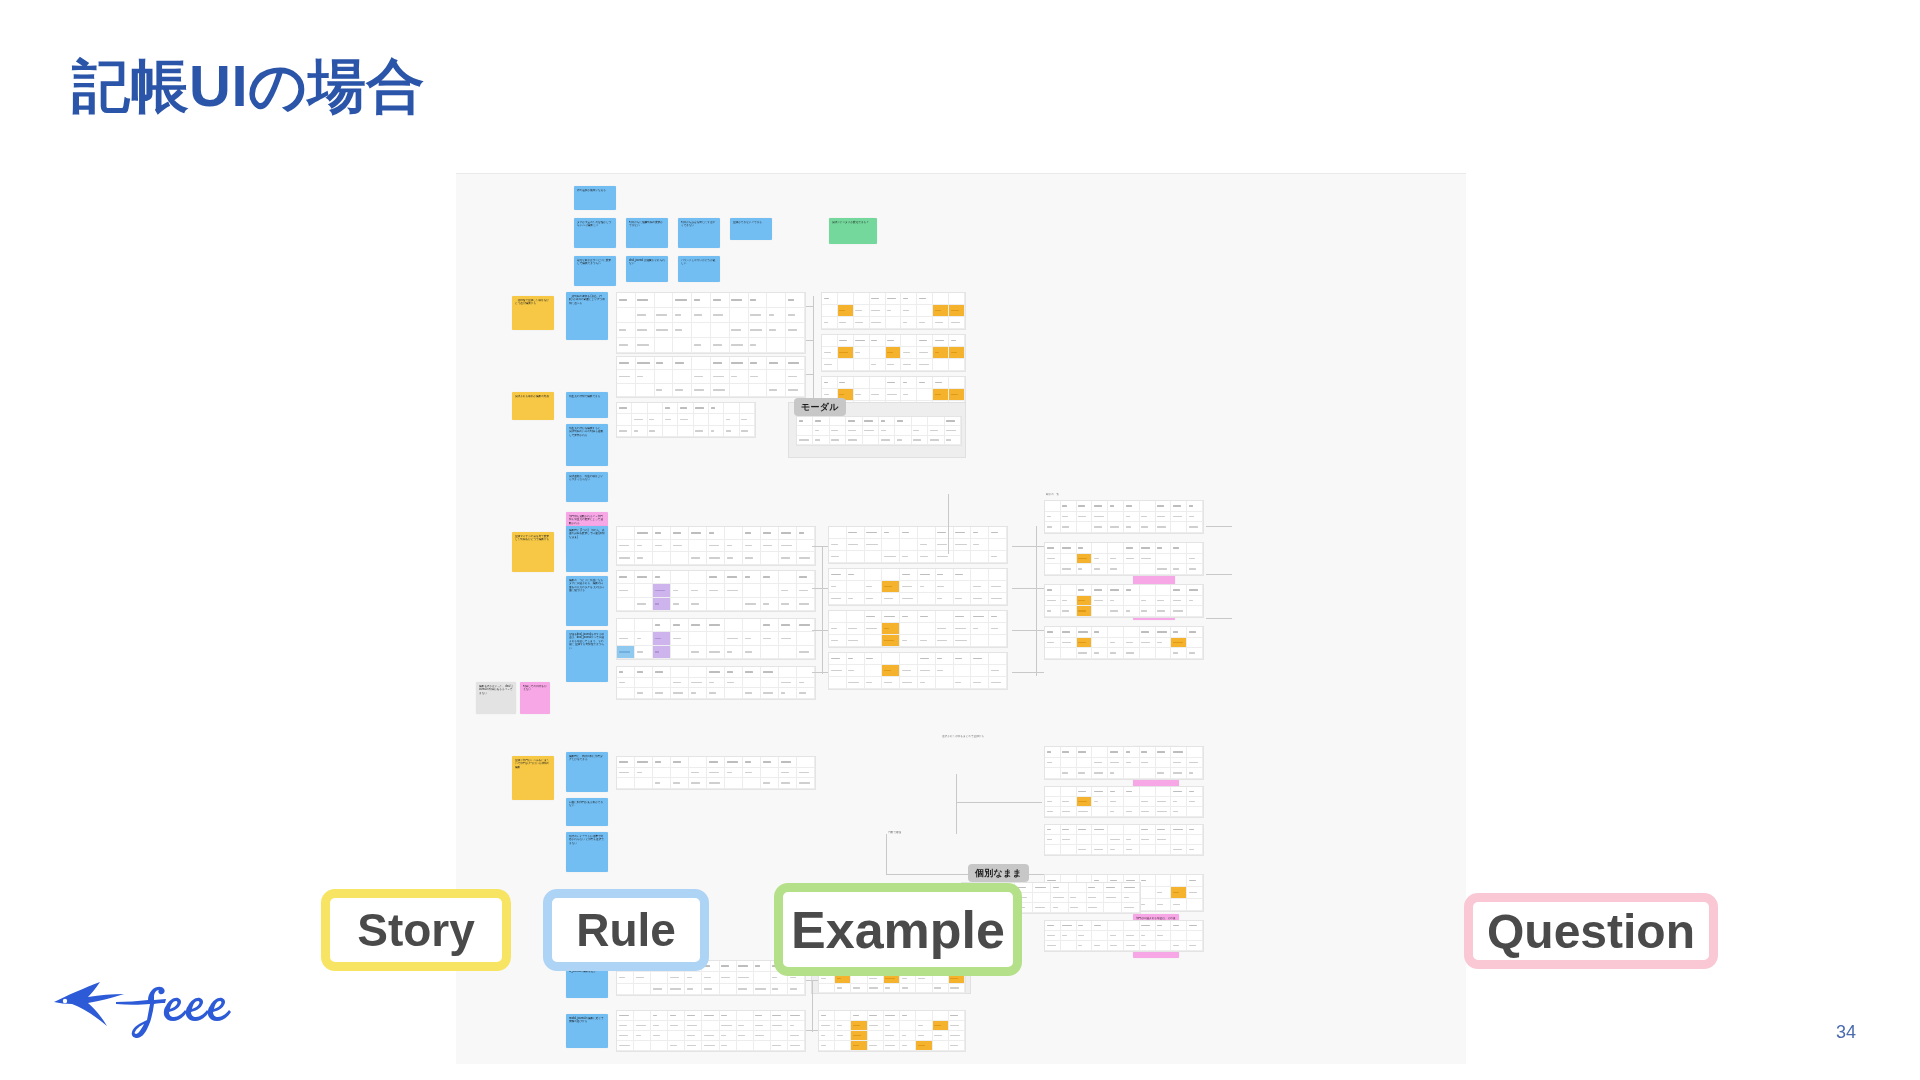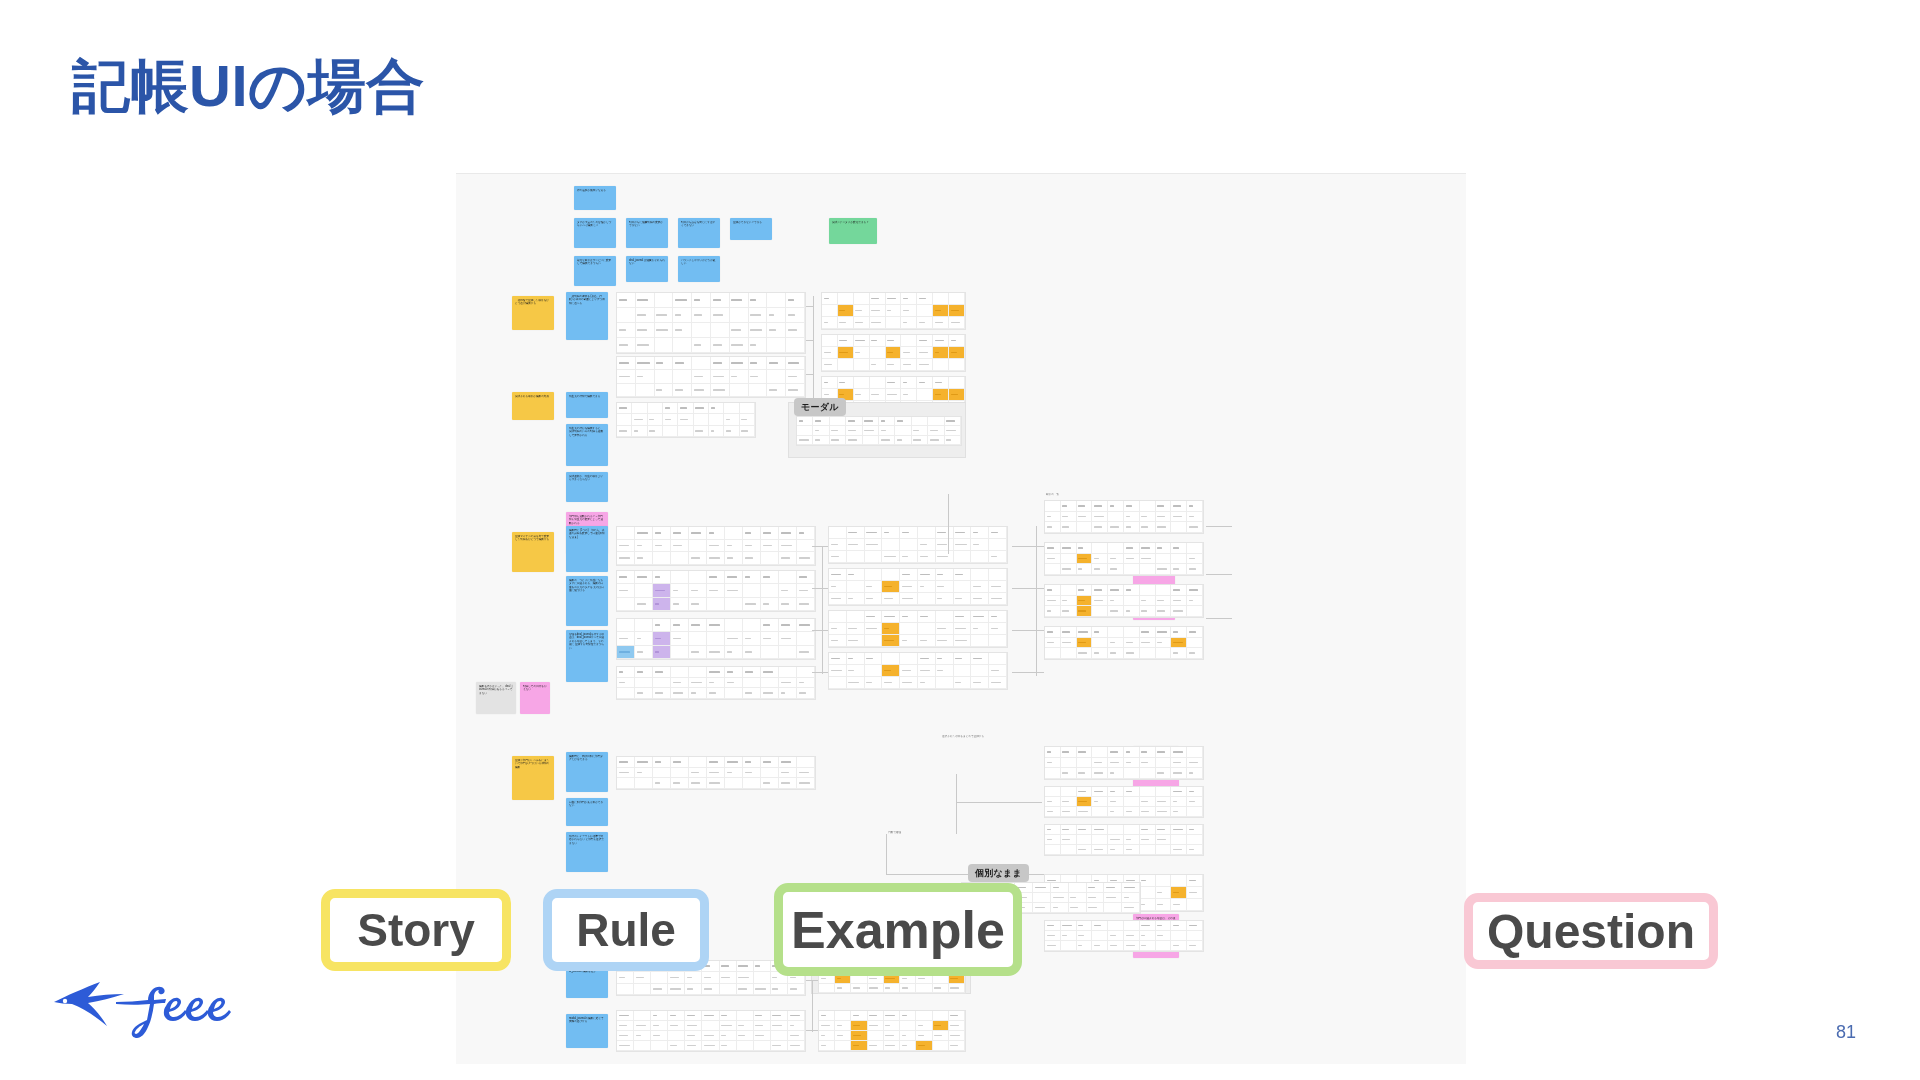--- a/index.html
+++ b/index.html
@@ -2603,13 +2603,13 @@
       <path d="M2 36 C14 30 32 22 48 16 C44 22 40 27 36 31 C48 29 60 28 72 28 C60 32 48 35 36 37 C42 42 49 50 55 60 C43 50 31 42 20 38 C14 38 7 37 2 36 Z"></path>
       <circle cx="13" cy="35" r="2.2" fill="#ffffff"></circle>
       <path d="M64 36 C74 36 86 35 96 34 C96 31 97 27 100 24 C104 20 110 20 112 23 C114 26 111 29 108 28 C106 27 106 25 107 24 C104 24 102 27 102 31 C102 32 102 33 102 34 C106 34 110 33 114 33 L113 37 C109 37 106 37 102 38 C101 46 99 55 96 61 C93 68 89 72 85 72 C81 72 79 69 80 66 C81 62 85 59 89 57 C91 56 93 55 95 54 C96 49 97 43 98 38 C88 39 76 39 64 38 Z M84 68 C86 68 89 64 92 58 C88 60 84 63 83 66 C82 67 83 68 84 68 Z"></path>
       <path d="M114 40 C117 34 122 31 126 32 C129 33 130 36 128 39 C126 43 121 45 117 46 C117 49 119 51 122 51 C126 51 130 48 133 44 L135 46 C131 52 126 55 121 55 C115 55 111 51 112 45 C112 43 113 41 114 40 Z M118 43 C121 42 124 40 125 38 C126 36 125 35 124 35 C121 35 119 38 118 43 Z"></path>
       <path d="M136 40 C139 34 144 31 148 32 C151 33 152 36 150 39 C148 43 143 45 139 46 C139 49 141 51 144 51 C148 51 152 48 155 44 L157 46 C153 52 148 55 143 55 C137 55 133 51 134 45 C134 43 135 41 136 40 Z M140 43 C143 42 146 40 147 38 C148 36 147 35 146 35 C143 35 141 38 140 43 Z"></path>
       <path d="M158 40 C161 34 166 31 170 32 C173 33 174 36 172 39 C170 43 165 45 161 46 C161 49 163 51 166 51 C170 51 174 48 177 44 L179 46 C175 52 170 55 165 55 C159 55 155 51 156 45 C156 43 157 41 158 40 Z M162 43 C165 42 168 40 169 38 C170 36 169 35 168 35 C165 35 163 38 162 43 Z"></path>
     </g>
   </svg>
 </div>
 
-<div class="page-no">81</div>
+<div class="page-no">34</div>
 
 </body></html>

